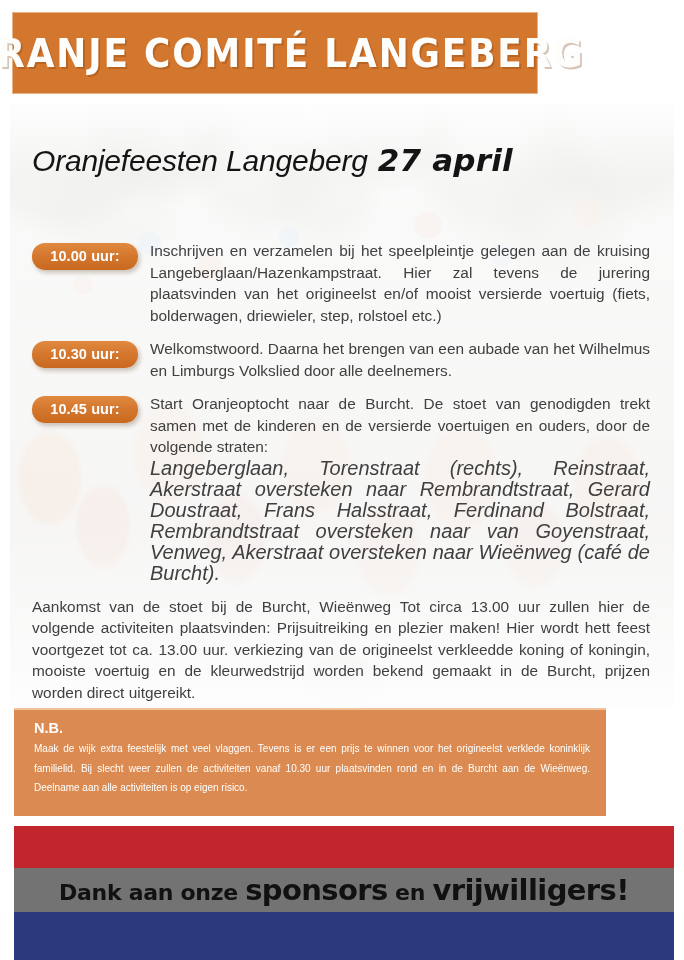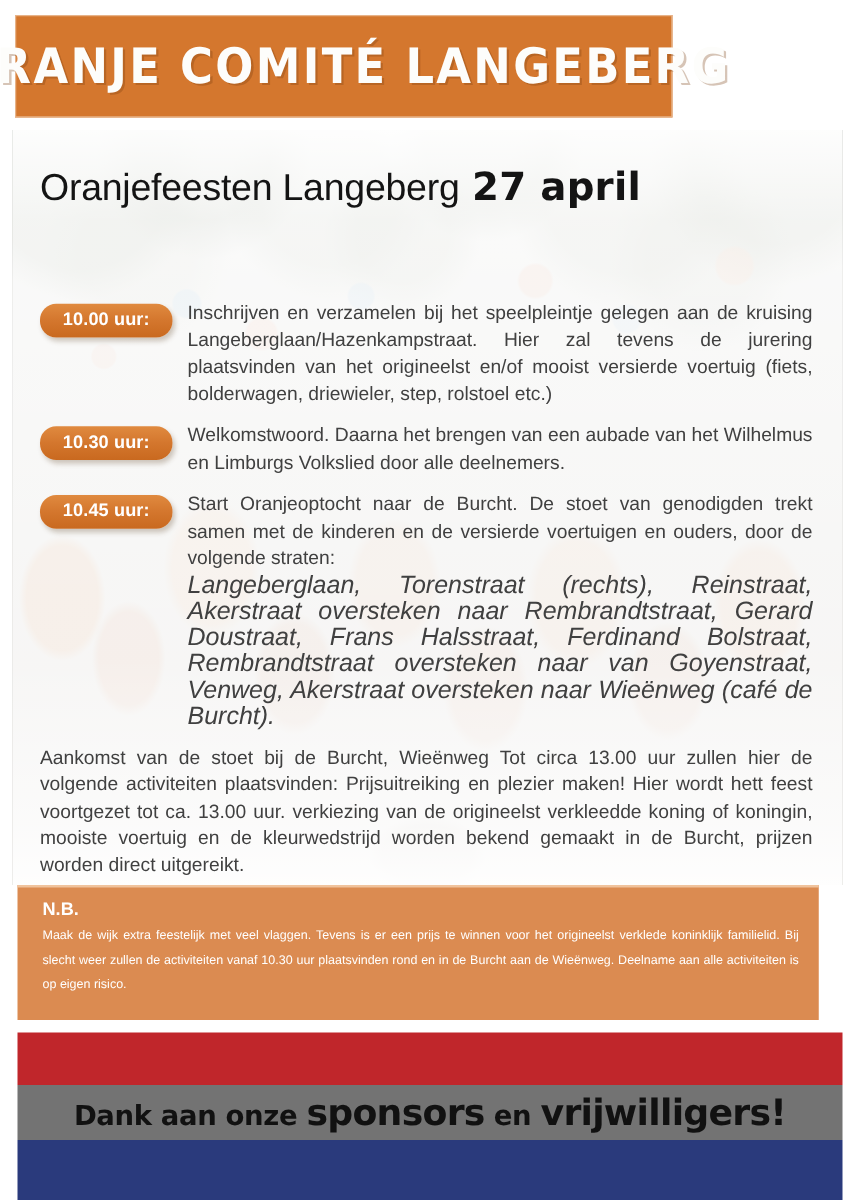--- a/index.html
+++ b/index.html
@@ -106,25 +106,26 @@
     line-height: 1;
     transform: scaleX(.92);
     text-shadow: 2px 2px 0 rgba(120,58,14,.30);
     white-space: nowrap;
   }
 
   
   .event-title {
     position: absolute;
     left: 32px;
-    top: 132px;
+    top: 142px;
     font-size: 30px;
     color: #141414;
     white-space: nowrap;
     letter-spacing: -.2px;
+    font-style: italic;
   }
   .event-title .date {
     font-weight: bold;
     font-family: "DejaVu Sans", sans-serif;
     font-size: 31px;
     letter-spacing: .2px;
     margin-left: 10px;
   }
 
   
@@ -168,21 +169,21 @@
     font-style: italic;
     font-size: 20px;
     line-height: 21px;
   }
 
   
   .nb-band {
     position: absolute;
     left: 14px;
     top: 708px;
-    width: 641px;
+    width: 592px;
     height: 108px;
     box-sizing: border-box;
     background: #db8b51;
     border-top: 2px solid #f0c39d;
     padding: 9px 16px 0 20px;
   }
   .nb-title {
     color: #ffffff;
     font-weight: bold;
     font-size: 14.5px;

